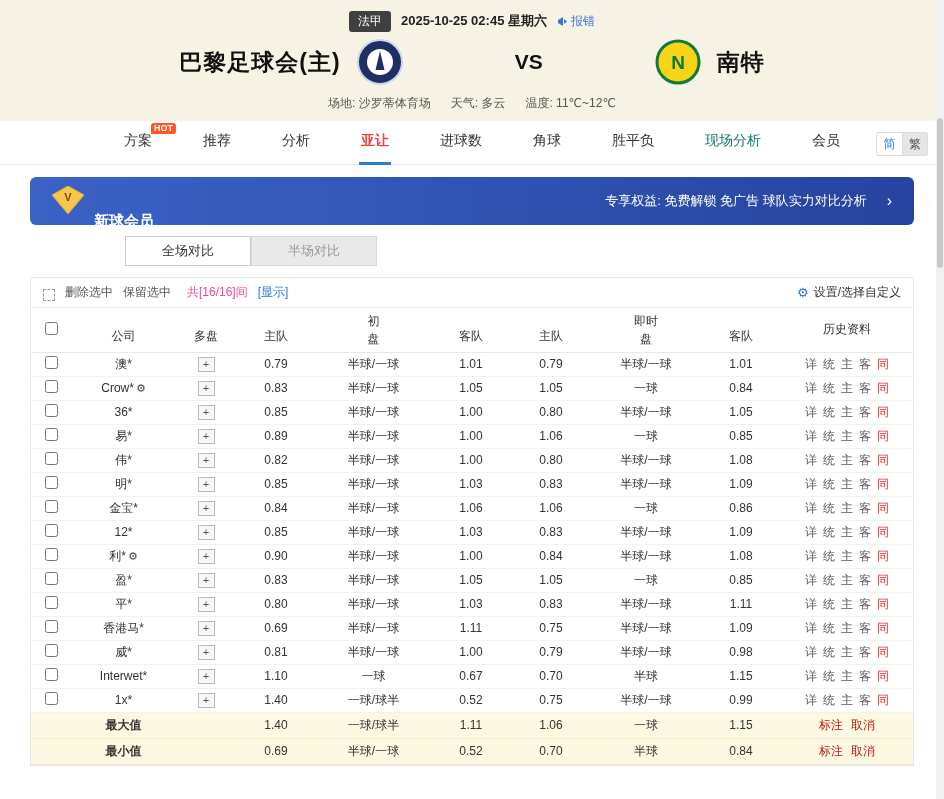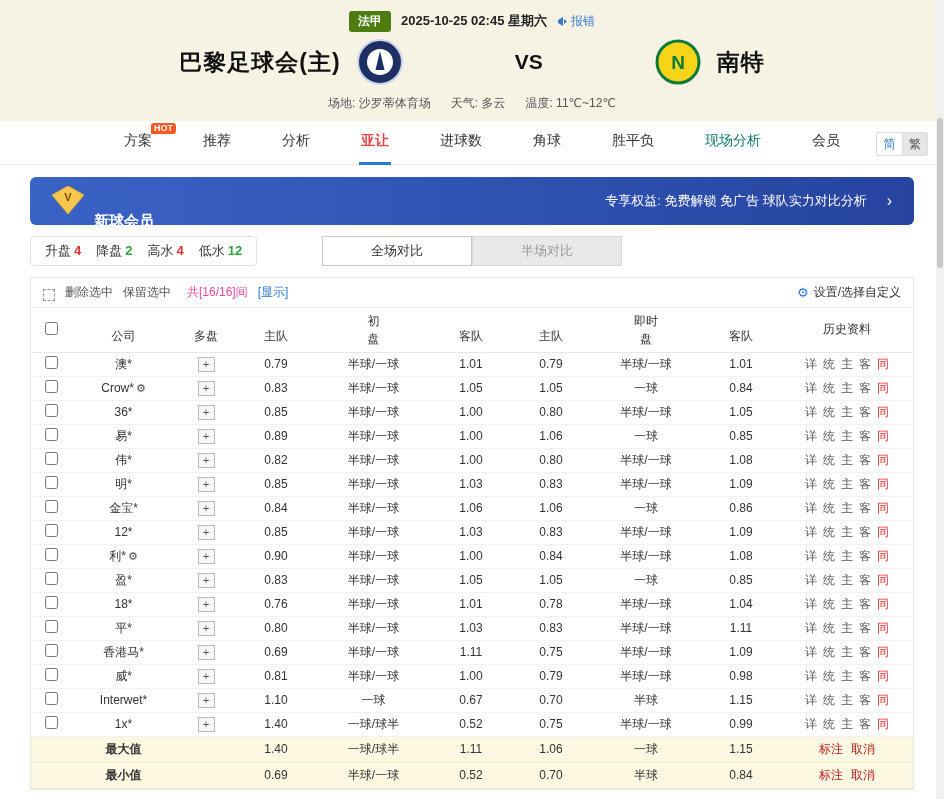--- a/index.html
+++ b/index.html
@@ -5,21 +5,21 @@
   * { margin:0; padding:0; box-sizing:border-box; }
   html,body { width:944px; height:799px; overflow:hidden; }
   body {
     font-family:"Liberation Sans","DejaVu Sans",sans-serif;
     background:#ffffff; color:#333; position:relative; font-size:12px;
   }
 
   
   .match-header { height:121px; background:#f7f3e4; padding-top:10px; }
   .header-top { display:flex; justify-content:center; align-items:center; gap:10px; height:22px; }
-  .league-badge { background:#4d7c0f; color:#fff; font-size:12px; padding:2px 9px; border-radius:3px;font-weight:bold; }
+  .league-badge { background:#404040; color:#fff; font-size:12px; padding:2px 9px; border-radius:3px; }
   .match-time { font-weight:bold; font-size:13px; color:#222; }
   .report-link { color:#3a78d2; font-size:12px; display:inline-flex; align-items:center; gap:3px; cursor:pointer; }
   .teams-row { display:flex; align-items:center; justify-content:center; margin-top:4px; height:52px; }
   .team-name { font-size:23px; font-weight:bold; color:#111; letter-spacing:1px; }
   .team-name.home { margin-right:16px; }
   .team-name.away { margin-left:16px; }
   .vs { font-size:21px; font-weight:bold; color:#111; margin:0 112px; }
   .team-logo svg { display:block; }
   .venue-row { margin-top:7px; font-size:12px; color:#555; display:flex; justify-content:center; gap:20px; }
 
@@ -43,21 +43,21 @@
   .banner-title { font-size:15px; font-weight:bold;margin-top:40px; }
   .banner-right { font-size:13px; display:flex; align-items:center; gap:20px; }
   .chev { font-size:16px; line-height:1; }
 
   
   .filter-row { margin:10px 30px 0; display:grid; grid-template-columns:1fr auto 1fr; align-items:center; height:32px; }
   .stats-pill { justify-self:start; display:flex; gap:15px; align-items:center; border:1px solid #e2e2e2; border-radius:4px; padding:5px 14px; font-size:13px; color:#333; background:#fff; }
   .num-red { color:#e03131; font-weight:bold; margin-left:3px; }
   .num-green { color:#2f9e44; font-weight:bold; margin-left:3px; }
   .period-toggle { justify-self:center; display:flex; }
-  .period-btn { width:150px; height:30px; font-size:13px; border:1px solid #d8d8d8; background:#e9e9e9; color:#9a9a9a; cursor:pointer; font-family:inherit; }
+  .period-btn { width:126px; height:30px; font-size:13px; border:1px solid #d8d8d8; background:#e9e9e9; color:#9a9a9a; cursor:pointer; font-family:inherit; }
   .period-btn.active { background:#fff; color:#333; border-color:#c9c9c9; }
 
   
   .table-panel { margin:10px 30px 0; border:1px solid #e6e6e6; background:#fff; }
   .table-controls { height:30px; display:flex; align-items:center; justify-content:space-between; padding:0 12px; font-size:12px; color:#555; border-bottom:1px solid #eee; }
   .controls-left { display:flex; align-items:flex-end; gap:10px; }
   .ctrl-icon { width:12px; height:12px; border:1px dashed #999; display:inline-block; }
   .ctrl-link { cursor:pointer; color:#555; }
   .ctrl-count { color:#ec4899; margin-left:6px; }
   .ctrl-show { color:#2b7bd6; cursor:pointer; }
@@ -170,26 +170,20 @@
     </span>
     <span class="banner-title">新球会员</span>
   </div>
   <div class="banner-right">
     <span>专享权益: 免费解锁 免广告 球队实力对比分析</span>
     <span class="chev">›</span>
   </div>
 </div>
 
 <div class="filter-row">
-  <div class="stats-pill">
-    <span class="stat"><span>升盘</span><b class="num-red">4</b></span>
-    <span class="stat"><span>降盘</span><b class="num-green">2</b></span>
-    <span class="stat"><span>高水</span><b class="num-red">4</b></span>
-    <span class="stat"><span>低水</span><b class="num-green">12</b></span>
-  </div>
   <div class="period-toggle">
     <button class="period-btn active">全场对比</button>
     <button class="period-btn">半场对比</button>
   </div>
   <div></div>
 </div>
 
 <div class="table-panel">
   <div class="table-controls">
     <div class="controls-left">
@@ -382,34 +376,20 @@
     <td><button class="plus-btn">+</button></td>
     <td>0.83</td>
     <td>半球/一球</td>
     <td>1.05</td>
     <td>1.05</td>
     <td>一球</td>
     <td>0.85</td>
     <td><span class="hist-link">详</span><span class="hist-link">统</span><span class="hist-link">主</span><span class="hist-link">客</span><span class="hist-link hist-red">同</span></td>
   </tr>
 
-  <tr class="odds-row">
-    <td><input type="checkbox" style=""></td>
-    <td>
-      <span class="company-name">18*</span>
-    </td>
-    <td><button class="plus-btn">+</button></td>
-    <td>0.76</td>
-    <td>半球/一球</td>
-    <td>1.01</td>
-    <td>0.78</td>
-    <td>半球/一球</td>
-    <td>1.04</td>
-    <td><span class="hist-link">详</span><span class="hist-link">统</span><span class="hist-link">主</span><span class="hist-link">客</span><span class="hist-link hist-red">同</span></td>
-  </tr>
 
   <tr class="odds-row">
     <td><input type="checkbox" style=""></td>
     <td>
       <span class="company-name">平*</span>
     </td>
     <td><button class="plus-btn">+</button></td>
     <td>0.80</td>
     <td>半球/一球</td>
     <td>1.03</td>

